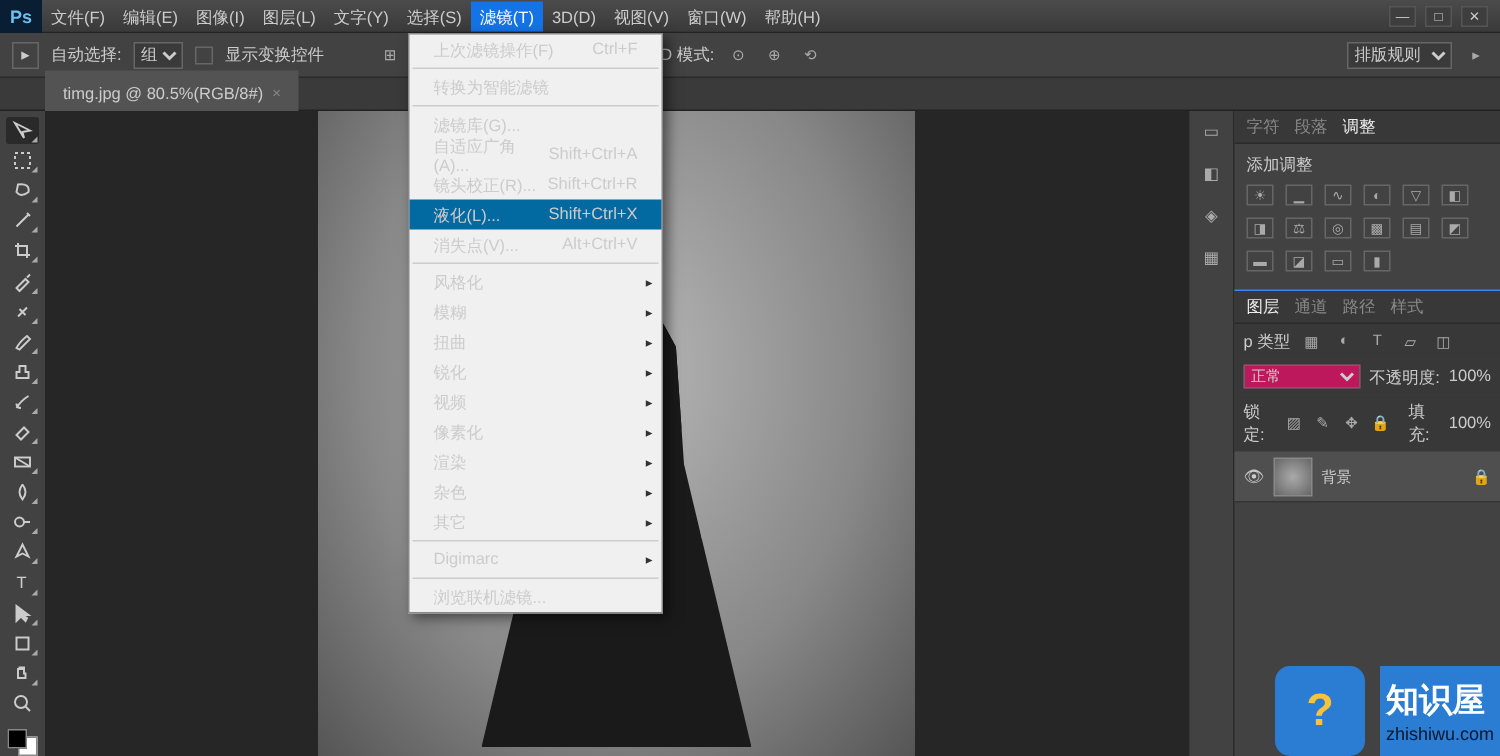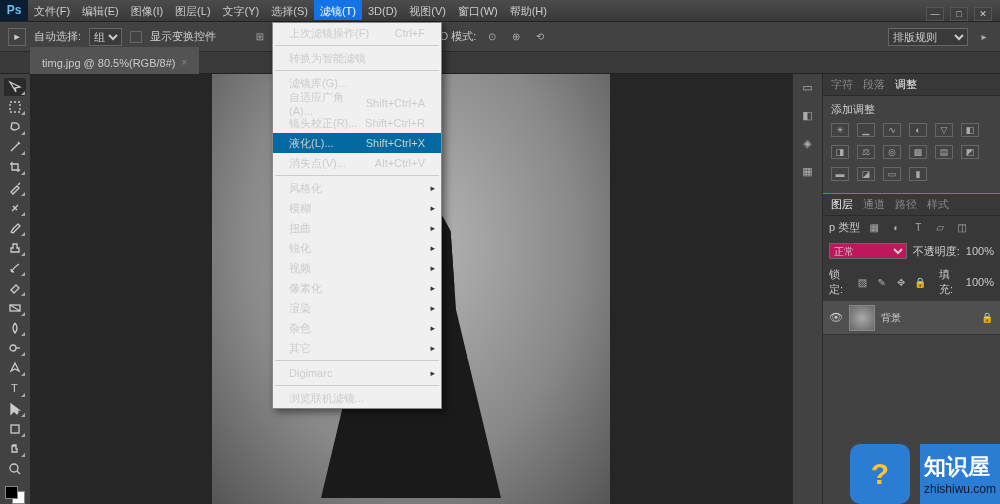--- a/index.html
+++ b/index.html
@@ -1,17 +1,17 @@
 <!DOCTYPE html>
 <html><head>
 <meta charset="utf-8">
 <style>
 *{margin:0;padding:0;box-sizing:border-box;font-family:"Microsoft YaHei",Arial,sans-serif;font-size:11px;color:#ccc;user-select:none}
 body{background:#535353;width:1000px;height:504px;overflow:hidden;position:relative}
-.topbar{height:22px;background:linear-gradient(#4b4b4b,#3a3a3a);display:flex;align-items:flex-end;border-bottom:1px solid #222}
+.topbar{height:22px;background:linear-gradient(#4b4b4b,#3a3a3a);display:flex;align-items:center;border-bottom:1px solid #222}
 .ps-logo{width:28px;height:22px;display:flex;align-items:center;justify-content:center;background:#0a1e33;color:#6cbfee;font-weight:bold;font-size:12px}
 .menubar{display:flex;align-items:center;height:22px;flex:1}
 .menubar span{padding:0 6px;height:20px;line-height:22px;cursor:default}
 .menubar span.active{background:#1473e6;color:#fff}
 .win-ctrl{display:flex;gap:6px;padding:0 8px;align-items:center}
 .win-ctrl div{width:18px;height:14px;background:#3e3e3e;border:1px solid #555;display:flex;align-items:center;justify-content:center;font-size:9px}
 .optbar{height:30px;background:#424242;border-bottom:1px solid #2a2a2a;display:flex;align-items:center;padding:0 8px;gap:8px}
 .optbar .ico{width:18px;height:18px;border:1px solid #666;display:flex;align-items:center;justify-content:center}
 .optbar select{background:#3a3a3a;color:#ccc;border:1px solid #666;font-size:11px;height:18px}
 .optbar .chk{width:12px;height:12px;border:1px solid #666;display:inline-block;vertical-align:middle}
@@ -105,21 +105,21 @@
   <span class="opt-ico">⊡</span>
   <span class="opt-ico">▦</span>
   <span class="opt-ico">▤</span>
   <span class="opt-ico">▥</span>
   <div style="flex:0 0 30px"></div>
   <span>3D 模式:</span>
   <span class="opt-ico">⊙</span>
   <span class="opt-ico">⊕</span>
   <span class="opt-ico">⟲</span>
   <div style="flex:1"></div>
-  <select style="width:80px"><option>排版规则</option></select>
+  <select style="width:70px"><option>排版规则</option></select>
   <span class="opt-ico">▸</span>
 </div>
 
 <div class="tabbar">
   <div class="tab">
     <span>timg.jpg @ 80.5%(RGB/8#)</span>
     <span class="x">×</span>
   </div>
 </div>
 

